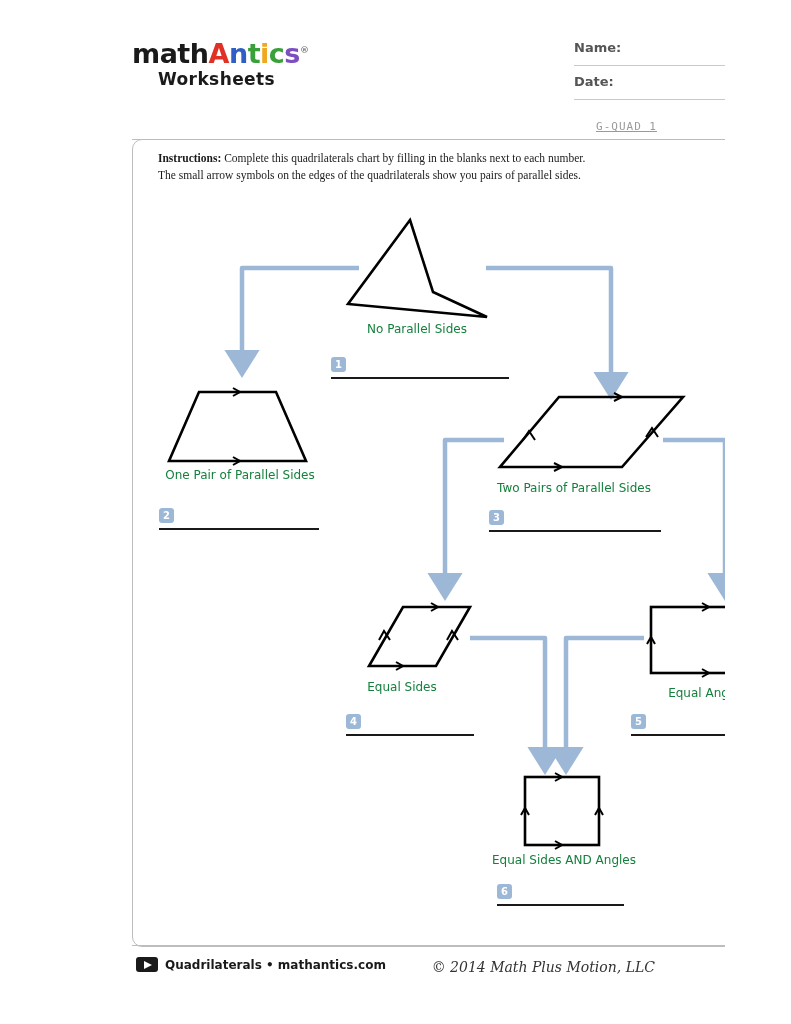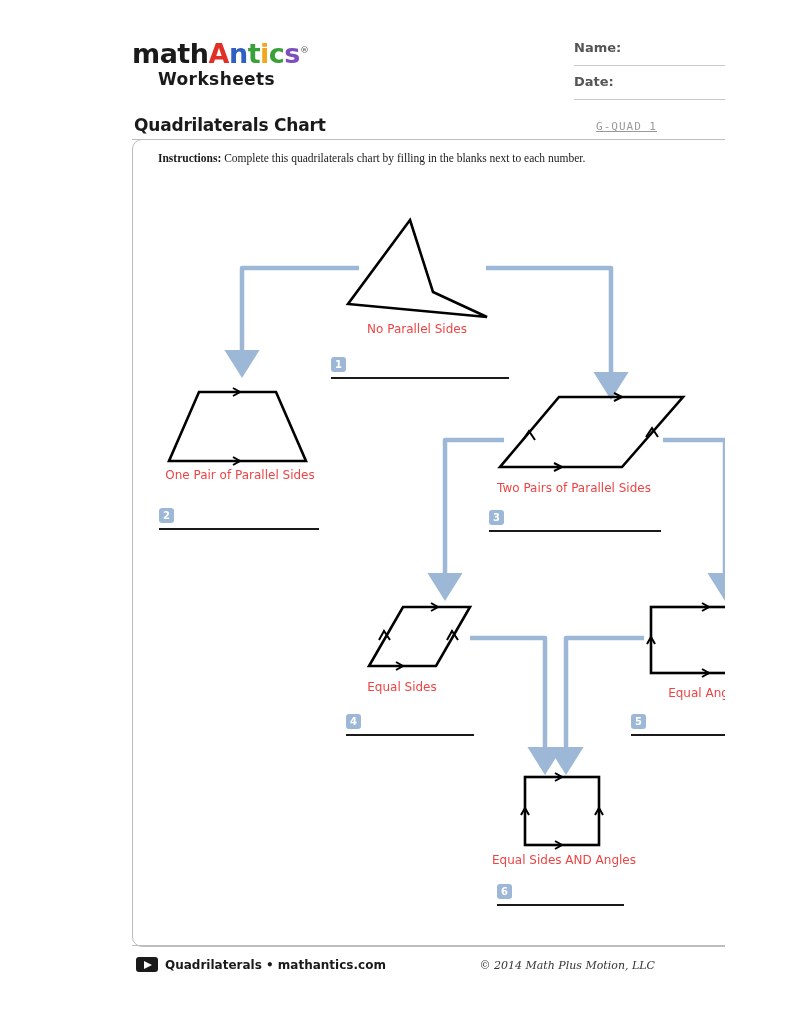--- a/index.html
+++ b/index.html
@@ -144,21 +144,21 @@
     width: 791px;
     height: 1024px;
     pointer-events: none;
   }
 
   
   .caption {
     position: absolute;
     font-family: "DejaVu Sans", sans-serif;
     font-size: 12px;
-    color: #ef4444;
+    color: #15803d;
     white-space: nowrap;
     text-align: center;
   }
 
   
   .blank {
     position: absolute;
   }
   .blank .num-box {
     position: absolute;
@@ -223,21 +223,21 @@
     font-size: 12px;
     font-weight: bold;
     color: #1a1a1a;
   }
   #footer-copyright {
     position: absolute;
     right: 70px;
     top: 959px;
     font-family: "DejaVu Serif", serif;
     font-style: italic;
-    font-size: 11px;
+    font-size: 14px;
     color: #333;
   }
 </style>
 </head>
 <body>
 
 <div id="page">
 
   <div id="logo-block">
     <div class="logo-line1"><span class="w-math">math</span><span class="l-a">A</span><span class="l-n">n</span><span class="l-t">t</span><span class="l-i">i</span><span class="l-c">c</span><span class="l-s">s</span><span class="l-reg">®</span></div>
@@ -246,29 +246,29 @@
 
   <div class="field-row" id="name-row">
     <span class="field-label">Name:</span>
     <span class="field-rule"></span>
   </div>
   <div class="field-row" id="date-row">
     <span class="field-label">Date:</span>
     <span class="field-rule"></span>
   </div>
 
-  <div id="page-title">Quadrilaterals Chart</div>
   <div id="sheet-code">G-QUAD 1</div>
   <div id="title-rule"></div>
 
   <div id="frame"></div>
 
   <div id="instructions">
     <b>Instructions:</b>
     <span>Complete this quadrilaterals chart by filling in the blanks next to each number.</span><br>
+    <span>The small arrow symbols  on the edges of the quadrilaterals show you pairs of parallel sides.</span>
   </div>
 
   <svg id="canvas" viewBox="0 0 791 1024">
     <defs>
       <marker id="bluehead" markerWidth="9" markerHeight="9" refX="2.2" refY="4.5" orient="auto" markerUnits="strokeWidth">
         <path d="M0,0.6 L0,8.4 L6.2,4.5 z" fill="#9cb8d6"></path>
       </marker>
     </defs>
 
     <g>

